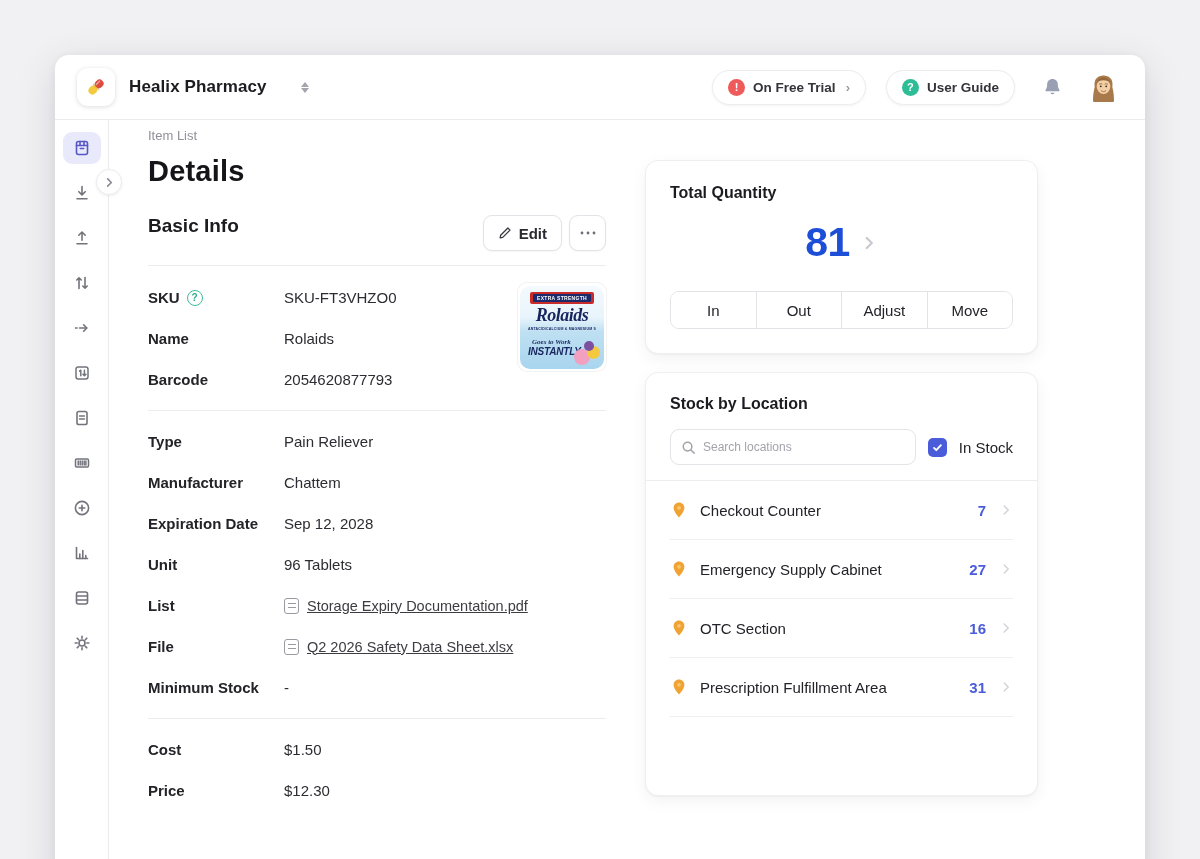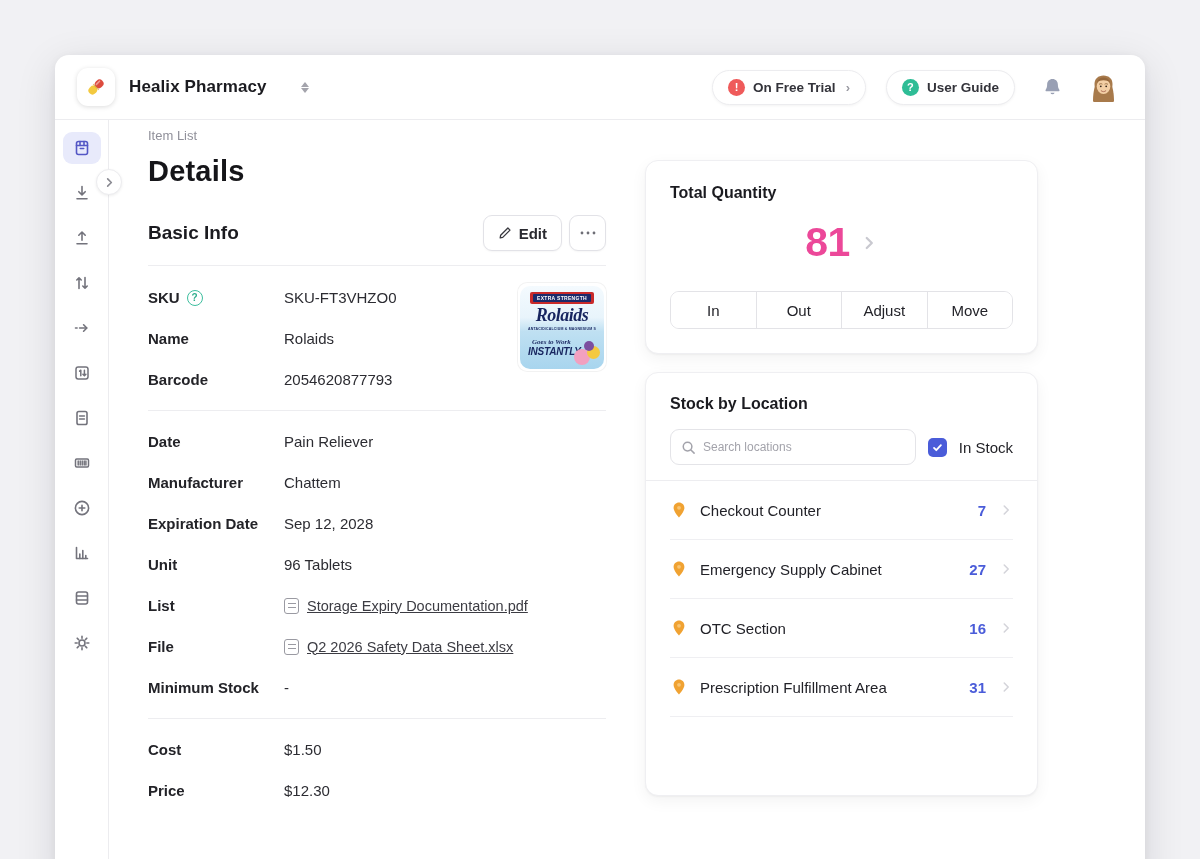--- a/index.html
+++ b/index.html
@@ -39,21 +39,21 @@
   .side-item { width:38px; height:32px; border-radius:9px; display:flex; align-items:center; justify-content:center; cursor:pointer; }
   .side-item svg { stroke:#73737C; }
   .side-item.active { background:#E8EAFB; }
   .side-item.active svg { stroke:#5457C5; }
   .expand-btn { position:absolute; left:41px; top:49px; width:26px; height:26px; border-radius:50%; background:#fff; border:1px solid #ECECEF; box-shadow:0 1px 3px rgba(0,0,0,.07); display:flex; align-items:center; justify-content:center; cursor:pointer; z-index:3; }
   
   .content { flex:1; display:flex; padding:8px 0 0 39px; min-height:0; }
   .left-col { width:458px; flex:0 0 458px; position:relative; margin-right:39px; }
   .crumb { font-size:13px; color:#90909A; cursor:pointer; }
   .page-title { font-size:29px; font-weight:700; color:#151519; margin-top:12px; letter-spacing:.2px; }
-  .section-hd { margin-top:27px; display:flex; align-items:center; }
+  .section-hd { margin-top:27px; display:flex; align-items:flex-start; }
   .section-title { font-size:19px; font-weight:700; color:#1B1B20; flex:1; }
   .btn { display:flex; align-items:center; gap:7px; height:36px; padding:0 14px; background:#fff; border:1px solid #E2E2E7; border-radius:9px; box-shadow:0 1px 2px rgba(0,0,0,.04); font-size:15px; font-weight:600; color:#2A2A30; cursor:pointer; }
   .btn.icon-only { width:37px; padding:0; justify-content:center; }
   .btn + .btn { margin-left:7px; }
   .hr { border:none; border-top:1px solid #EDEDF0; margin:14px 0 11px 0; }
   .hr.mid { margin:10px 0; }
   .frow { height:41px; display:flex; align-items:center; }
   .flabel { width:136px; flex:0 0 136px; font-size:15px; font-weight:700; color:#232328; display:flex; align-items:center; gap:7px; }
   .fvalue { font-size:15px; color:#2C2C32; display:flex; align-items:center; gap:8px; }
   .fvalue.link span { text-decoration:underline; color:#3C3C43; font-size:14.5px; cursor:pointer; }
@@ -274,21 +274,21 @@
           <div class="fvalue">Rolaids</div>
         </div>
         <div class="frow">
           <div class="flabel">Barcode</div>
           <div class="fvalue">2054620877793</div>
         </div>
 
         <hr class="hr mid">
 
         <div class="frow">
-          <div class="flabel">Date</div>
+          <div class="flabel">Type</div>
           <div class="fvalue">Pain Reliever</div>
         </div>
         <div class="frow">
           <div class="flabel">Manufacturer</div>
           <div class="fvalue">Chattem</div>
         </div>
         <div class="frow">
           <div class="flabel">Expiration Date</div>
           <div class="fvalue">Sep 12, 2028</div>
         </div>
@@ -340,21 +340,21 @@
             <div class="fruit3"></div>
           </div>
         </div>
       </section>
 
       <section class="right-col">
 
         <div class="card qty-card">
           <div class="card-title">Total Quantity</div>
           <div class="qty-row">
-            <span class="qty-num" style="color:#ec4899;text-align:center;">81</span>
+            <span class="qty-num" style="color:#1d4ed8;text-align:center;">81</span>
             <svg width="18" height="18" viewBox="0 0 16 16" fill="none" stroke="#C9C9D0" stroke-width="2" stroke-linecap="round" stroke-linejoin="round">
                 <path d="M6 3.5L10.5 8 6 12.5"></path>
               </svg>
           </div>
           <div class="seg">
             <div class="seg-cell">In</div>
             <div class="seg-cell">Out</div>
             <div class="seg-cell">Adjust</div>
             <div class="seg-cell">Move</div>
           </div>

